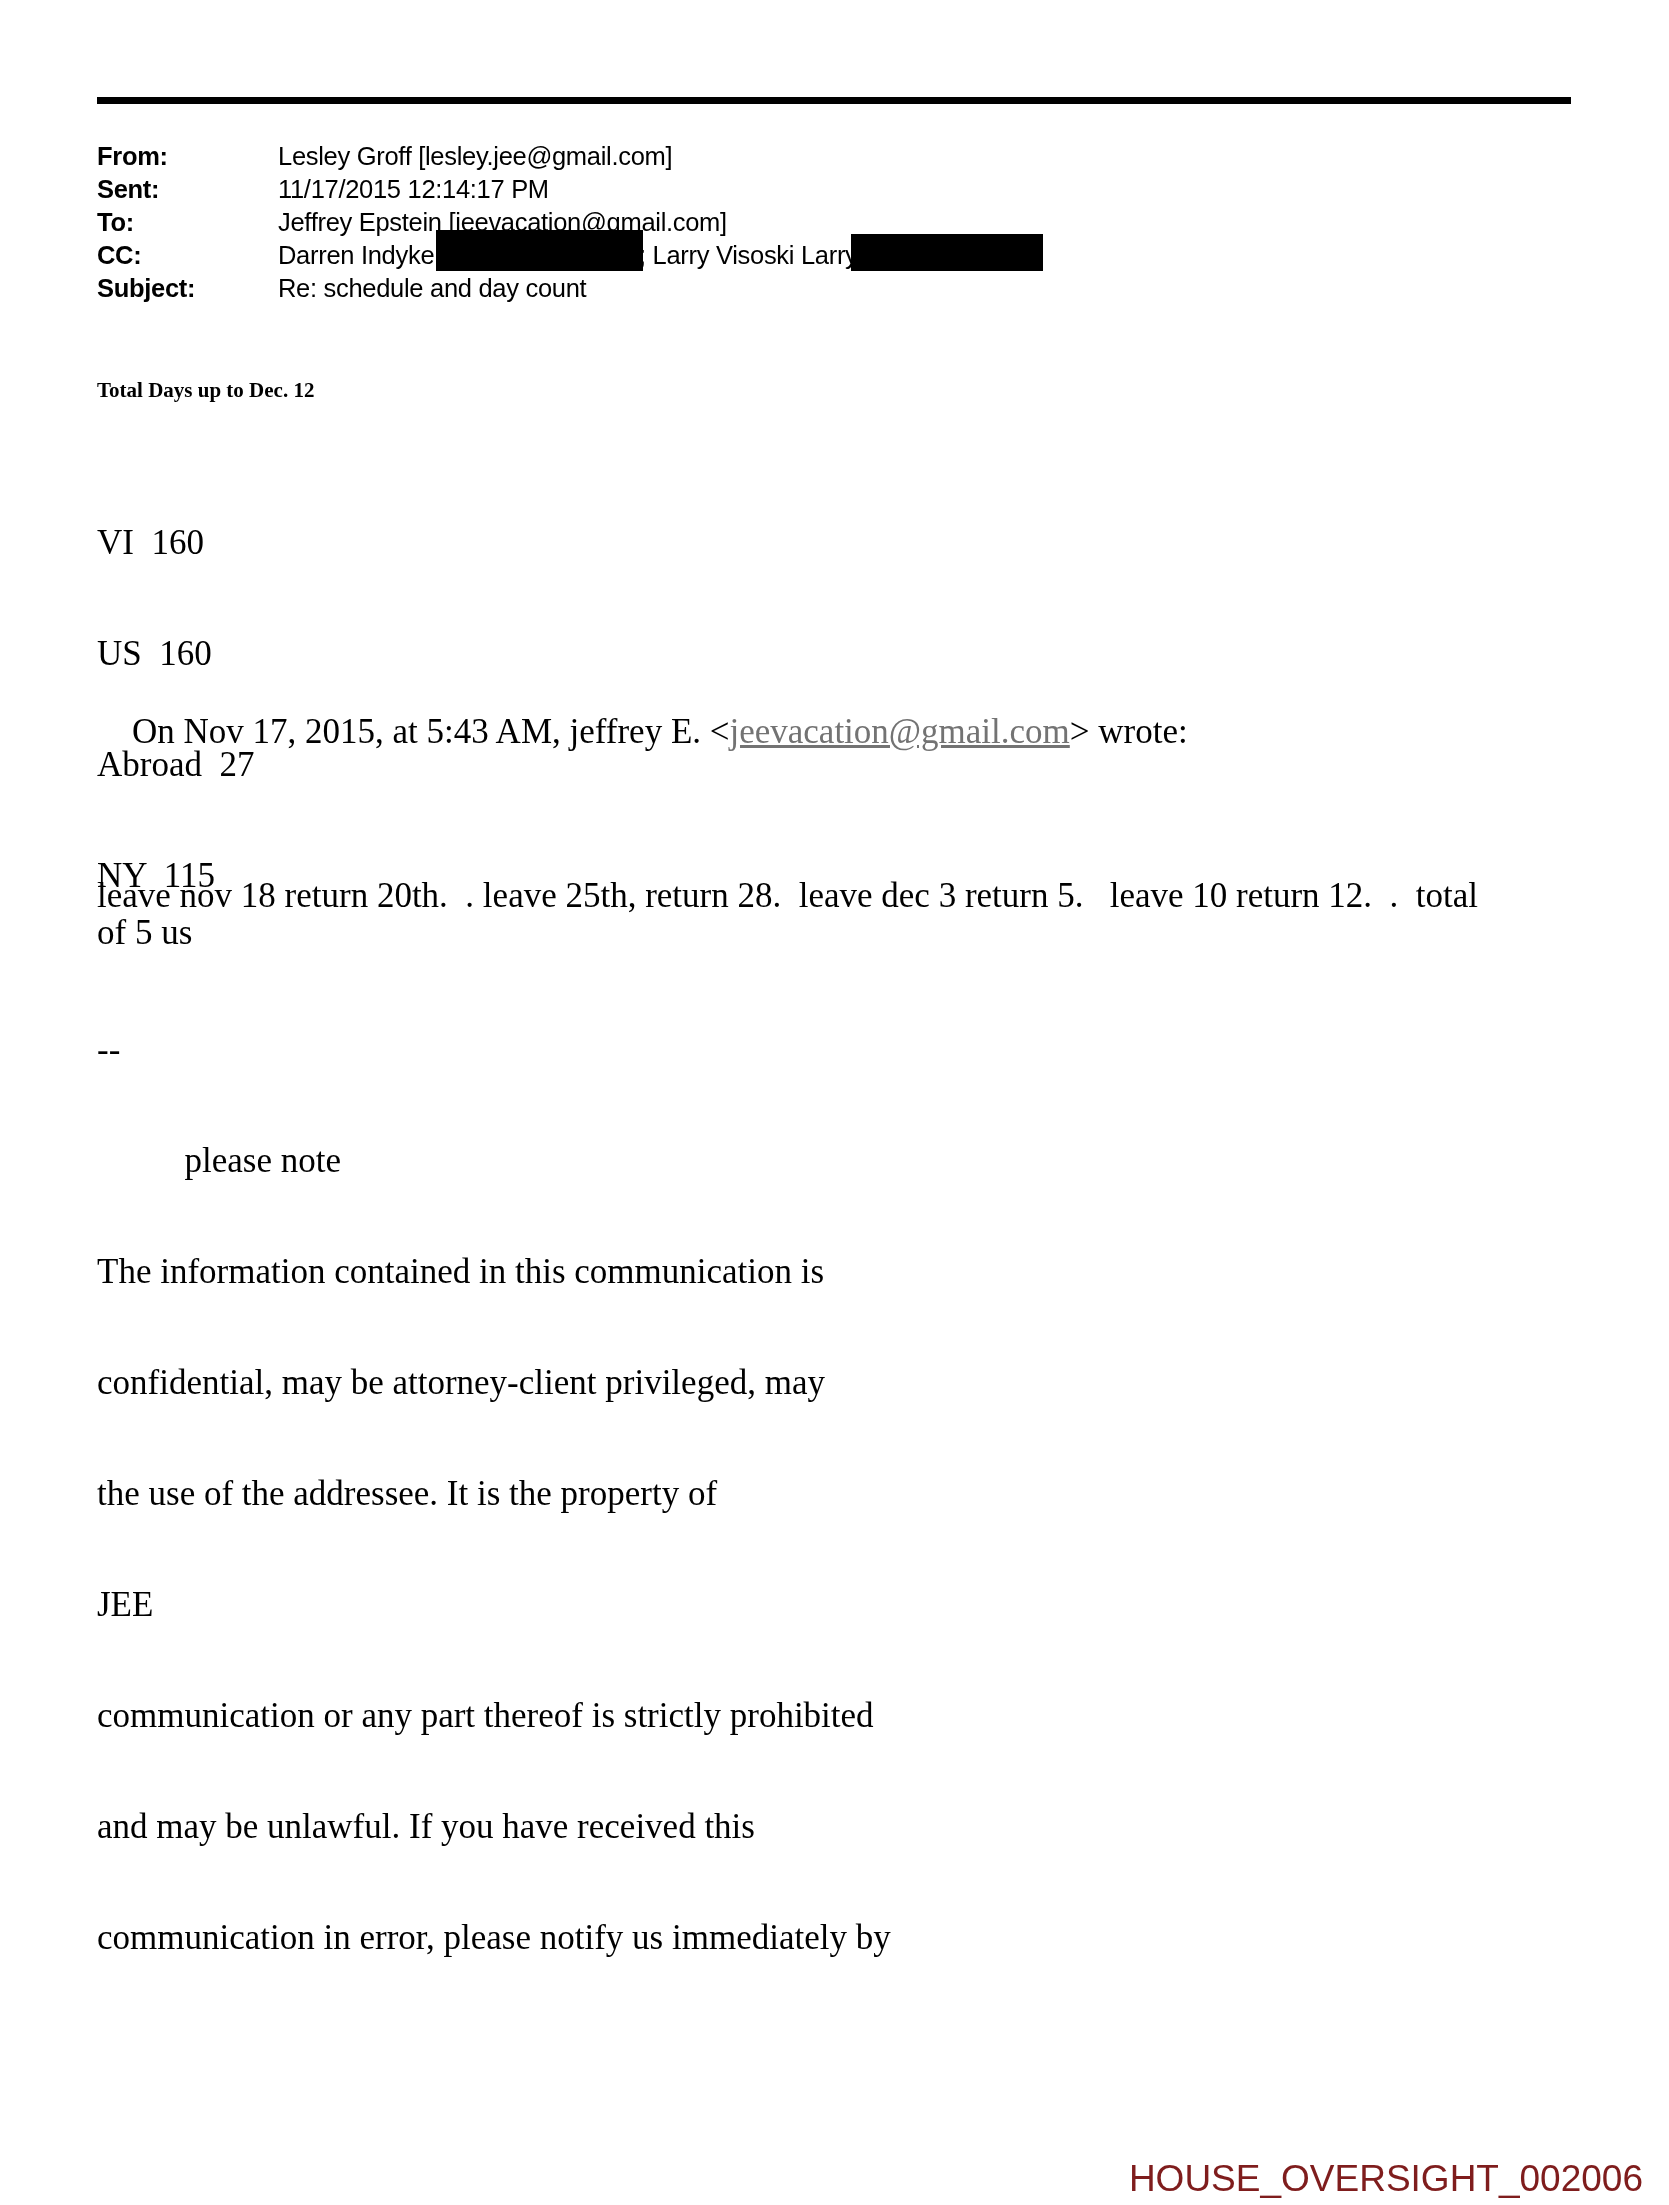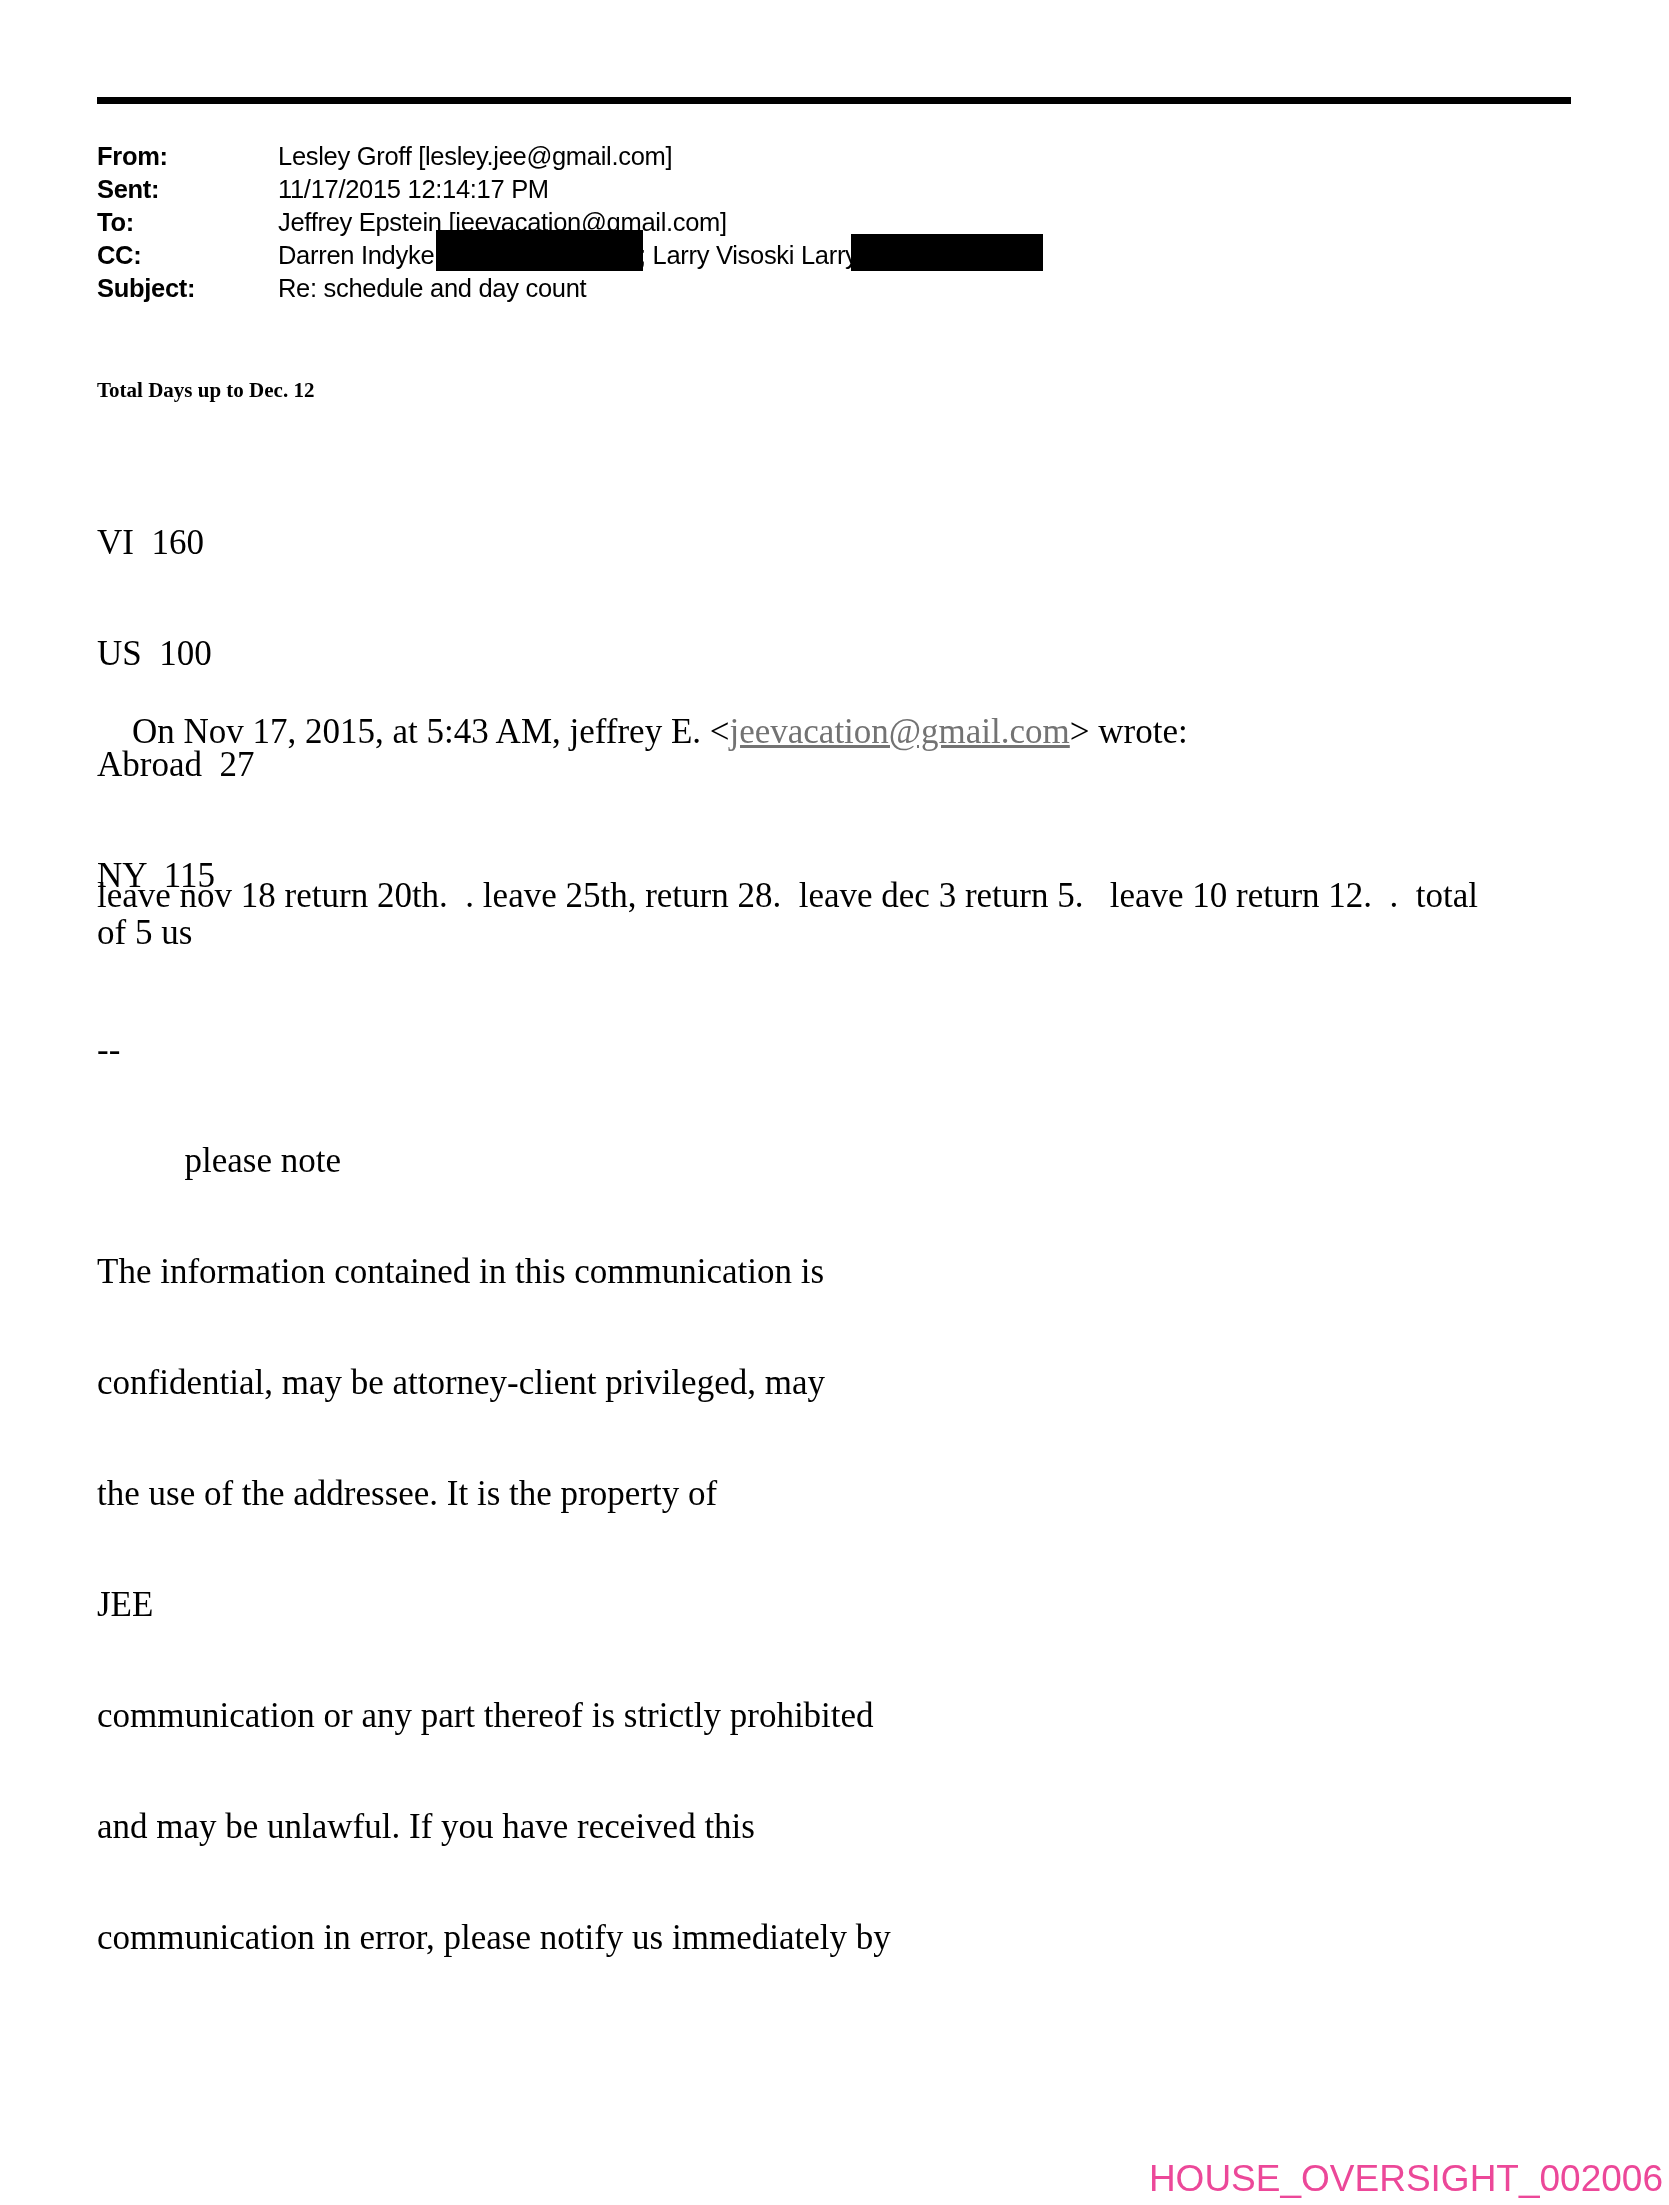--- a/index.html
+++ b/index.html
@@ -42,23 +42,23 @@
   }
   .stats{position:absolute;left:97px;top:450px;}
   .attribution{position:absolute;left:97px;top:676px;}
   .message{position:absolute;left:97px;top:803px;width:1407px;}
   .signature{position:absolute;left:97px;top:957px;width:1047px;}
 
   a.email-link{color:#737373;text-decoration:underline;cursor:pointer;}
 
   
   .bates{
-    position:absolute;top:2158px;right:6px;
+    position:absolute;top:2158px;right:26px;
     font-family:"Liberation Sans",sans-serif;
-    font-size:37px;letter-spacing:0px;color:#ec4899;text-align:center;
+    font-size:37px;letter-spacing:0px;color:#7f1d1d;text-align:center;
   }
 </style>
 </head>
 <body>
 
 <div class="page">
 
   <div class="top-rule"></div>
 
   <div class="header">
@@ -86,21 +86,21 @@
     <div class="hrow">
       <span class="hlabel">Subject:</span>
       <span class="hvalue">Re: schedule and day count</span>
     </div>
   </div>
 
   <div class="heading">Total Days up to Dec. 12</div>
 
   <div class="stats serif">
     <div>VI  160</div>
-    <div>US  100</div>
+    <div>US  160</div>
     <div>Abroad  27</div>
     <div>NY  115</div>
   </div>
 
   <div class="attribution serif">
     <span>On Nov 17, 2015, at 5:43 AM, jeffrey E. &lt;</span><a class="email-link" href="#">jeevacation@gmail.com</a><span>&gt; wrote:</span>
   </div>
 
   <div class="message serif">
     <div>leave nov 18 return 20th.  . leave 25th, return 28.  leave dec 3 return 5.   leave 10 return 12.  .  total of 5 us</div>

